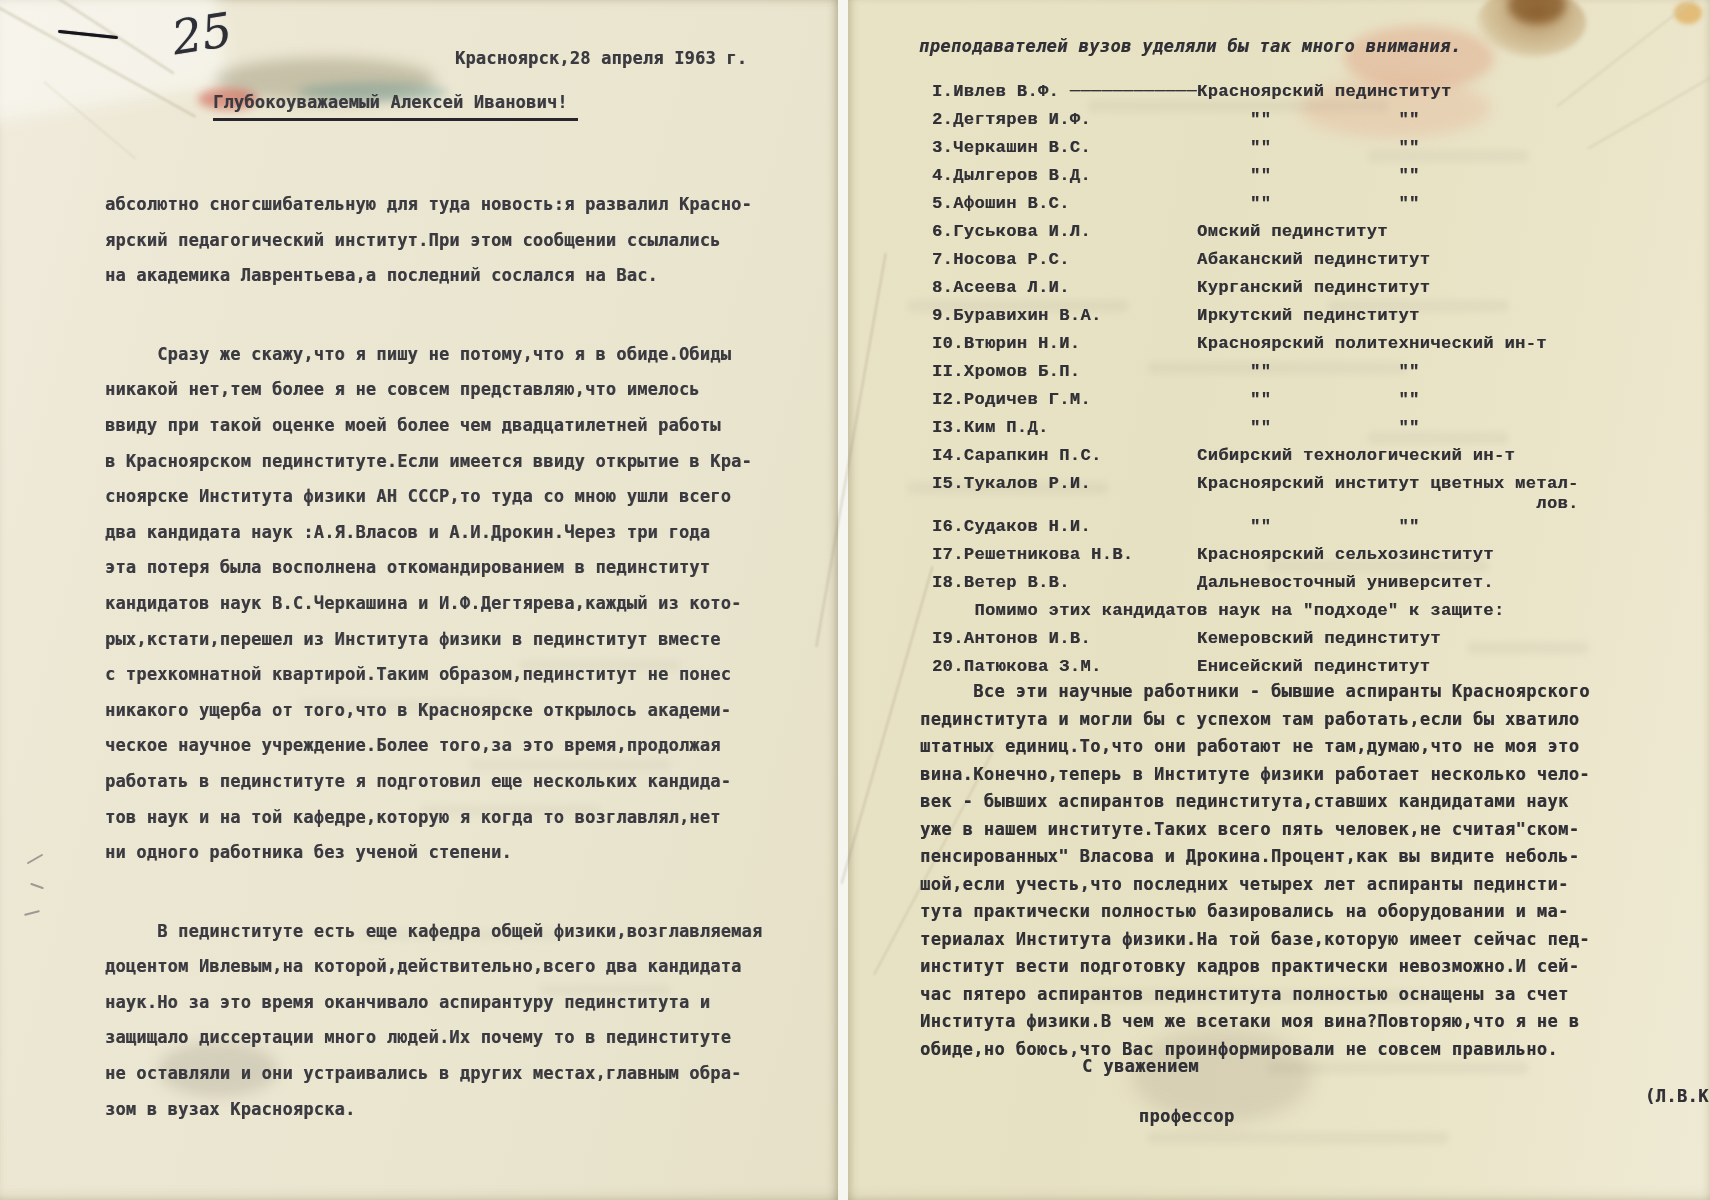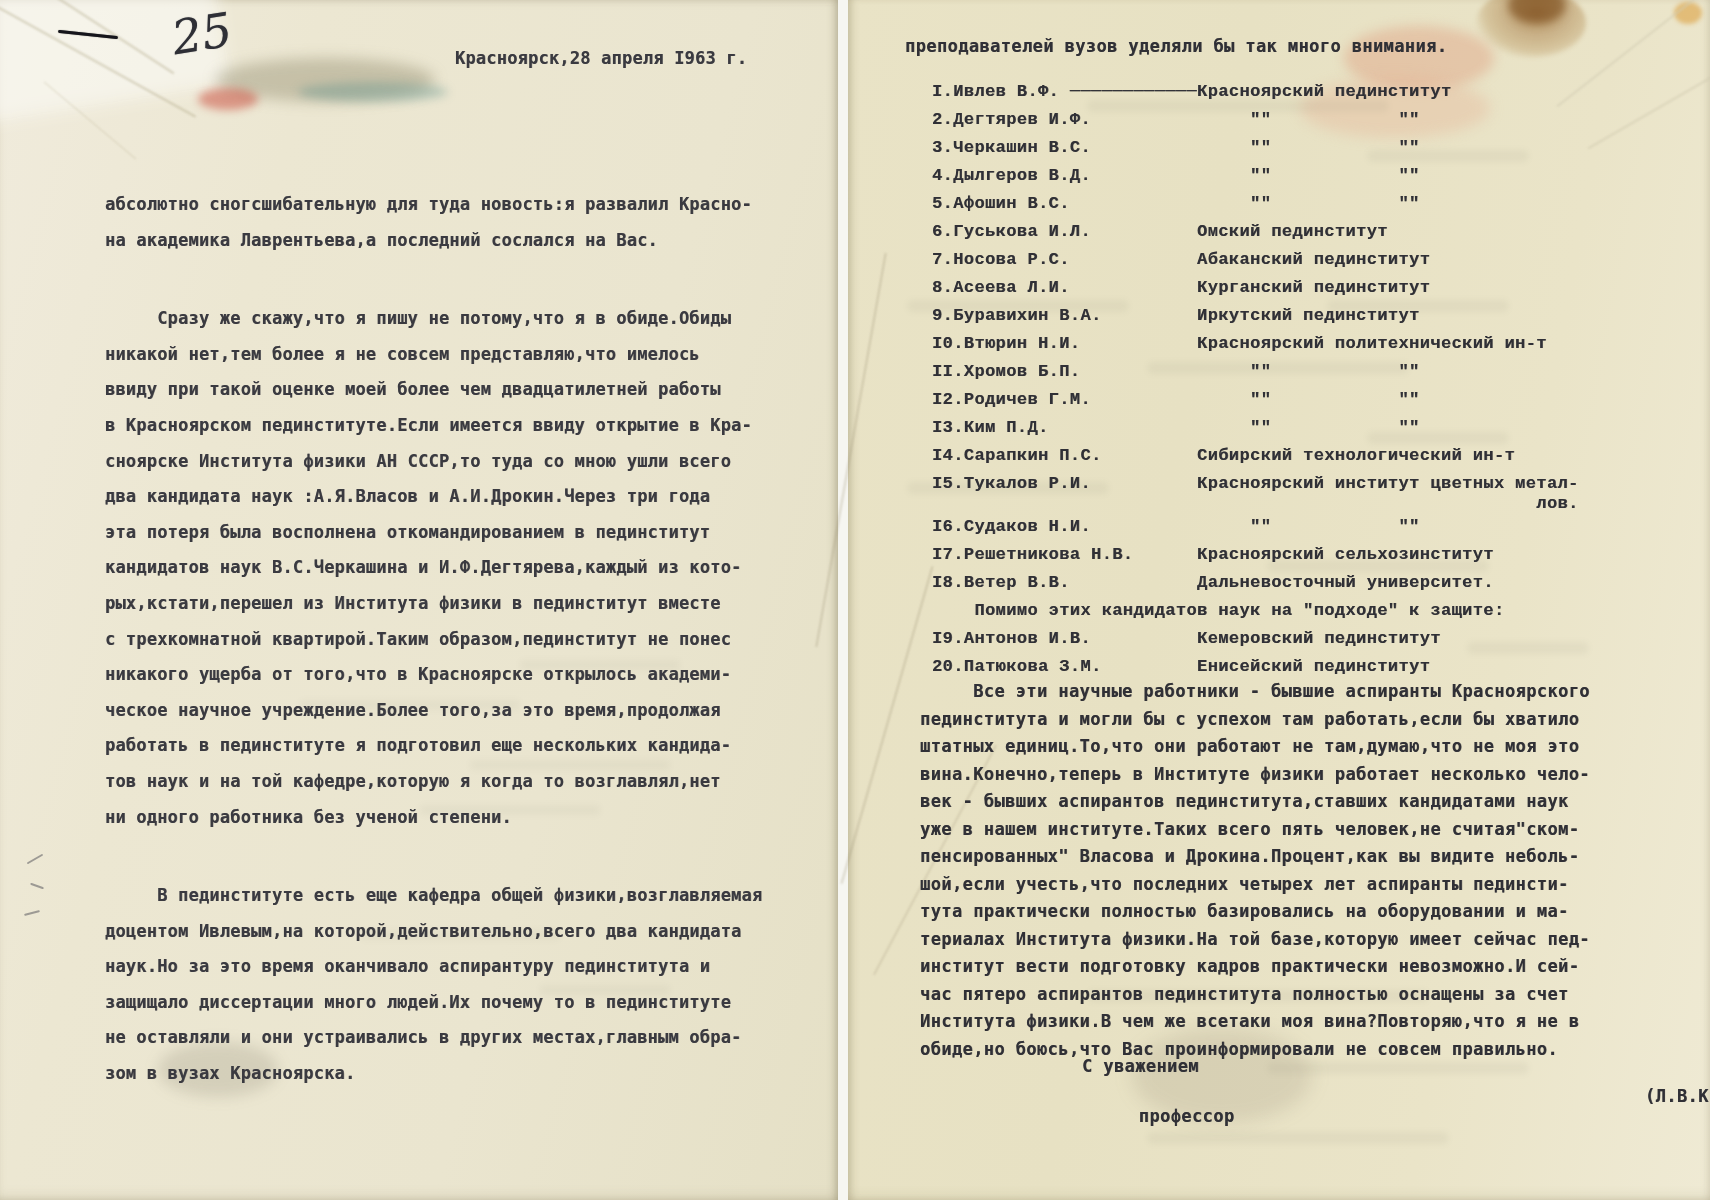--- a/index.html
+++ b/index.html
@@ -17,21 +17,21 @@
   .page1 .typed{color:#3a3a40;font-size:17px;letter-spacing:.2px;
     text-shadow:.4px .4px .6px rgba(50,50,58,.55);}
   .page2 .typed{color:#303036;font-size:17px;letter-spacing:.4px;
     text-shadow:.4px .4px .6px rgba(45,45,52,.6);}
   .body1 .line{height:35.6px;line-height:35.6px;}
   .para + .para{margin-top:3px;}
   .dateline{left:455px;top:48px;}
   .salutation{left:213px;top:92px;letter-spacing:2.2px;border-bottom:3px solid #26262c;
     padding:0 10px 6px 0;}
   .body1{left:105px;top:147px;}
-  .opening{left:57px;top:36px;}
+  .opening{left:71px;top:36px;font-style:italic;}
   .roster{left:84px;top:78px;font-family:Liberation Mono, monospace;}
   .roster .line{height:28px;line-height:28px;}
   .roster .cont{height:15px;line-height:12px;}
   .para2{left:72px;top:678px;}
   .para2 .line{height:27.5px;line-height:27.5px;}
   .regards{left:227px;top:1056px;margin-left:7px;}
   .signrow{left:227px;top:1086px;width:600px;}
   .signrow .sig{position:absolute;left:570px;top:0;}
   
   .hand-num{left:172px;top:6px;font-family:"DejaVu Serif","Liberation Serif",serif;
@@ -89,23 +89,24 @@
     <div class="abs margin-mark m2"></div>
     <div class="abs margin-mark m3"></div>
     <div class="abs ghost" style="left:520px;top:660px;width:160px;height:10px;"></div>
     <div class="abs ghost" style="left:300px;top:700px;width:220px;height:10px;"></div>
     <div class="abs ghost" style="left:470px;top:760px;width:200px;height:10px;"></div>
     <div class="abs ghost" style="left:420px;top:805px;width:180px;height:10px;"></div>
     <div class="abs ghost" style="left:360px;top:930px;width:200px;height:10px;"></div>
     <div class="abs ghost" style="left:540px;top:985px;width:130px;height:10px;"></div>
 
     <div class="abs typed dateline">Красноярск,28 апреля I963 г.</div>
+    <div class="abs typed salutation">Глубокоуважаемый Алексей Иванович!</div>
 
     <div class="abs typed body1">
-      <div class="para"><div class="line">абсолютно сногсшибательную для туда новость:я развалил Красно-</div><div class="line">на академика Лаврентьева,а последний сослался на Вас.</div></div>
+      <div class="para"><div class="line">абсолютно сногсшибательную для туда новость:я развалил Красно-</div><div class="line">ярский педагогический институт.При этом сообщении ссылались</div><div class="line">на академика Лаврентьева,а последний сослался на Вас.</div></div>
       <div class="para"><div class="line">     Сразу же скажу,что я пишу не потому,что я в обиде.Обиды</div><div class="line">никакой нет,тем более я не совсем представляю,что имелось</div><div class="line">ввиду при такой оценке моей более чем двадцатилетней работы</div><div class="line">в Красноярском пединституте.Если имеется ввиду открытие в Кра-</div><div class="line">сноярске Института физики АН СССР,то туда со мною ушли всего</div><div class="line">два кандидата наук :А.Я.Власов и А.И.Дрокин.Через три года</div><div class="line">эта потеря была восполнена откомандированием в пединститут</div><div class="line">кандидатов наук В.С.Черкашина и И.Ф.Дегтярева,каждый из кото-</div><div class="line">рых,кстати,перешел из Института физики в пединститут вместе</div><div class="line">с трехкомнатной квартирой.Таким образом,пединститут не понес</div><div class="line">никакого ущерба от того,что в Красноярске открылось академи-</div><div class="line">ческое научное учреждение.Более того,за это время,продолжая</div><div class="line">работать в пединституте я подготовил еще нескольких кандида-</div><div class="line">тов наук и на той кафедре,которую я когда то возглавлял,нет</div><div class="line">ни одного работника без ученой степени.</div></div>
       <div class="para"><div class="line">     В пединституте есть еще кафедра общей физики,возглавляемая</div><div class="line">доцентом Ивлевым,на которой,действительно,всего два кандидата</div><div class="line">наук.Но за это время оканчивало аспирантуру пединститута и</div><div class="line">защищало диссертации много людей.Их почему то в пединституте</div><div class="line">не оставляли и они устраивались в других местах,главным обра-</div><div class="line">зом в вузах Красноярска.</div></div>
       
     </div>
   </div>
 
   <div class="page page2">
     <div class="abs blob stain-pink"></div>
     <div class="abs blob stain-pink2"></div>
     <div class="abs stain-brown"></div>

